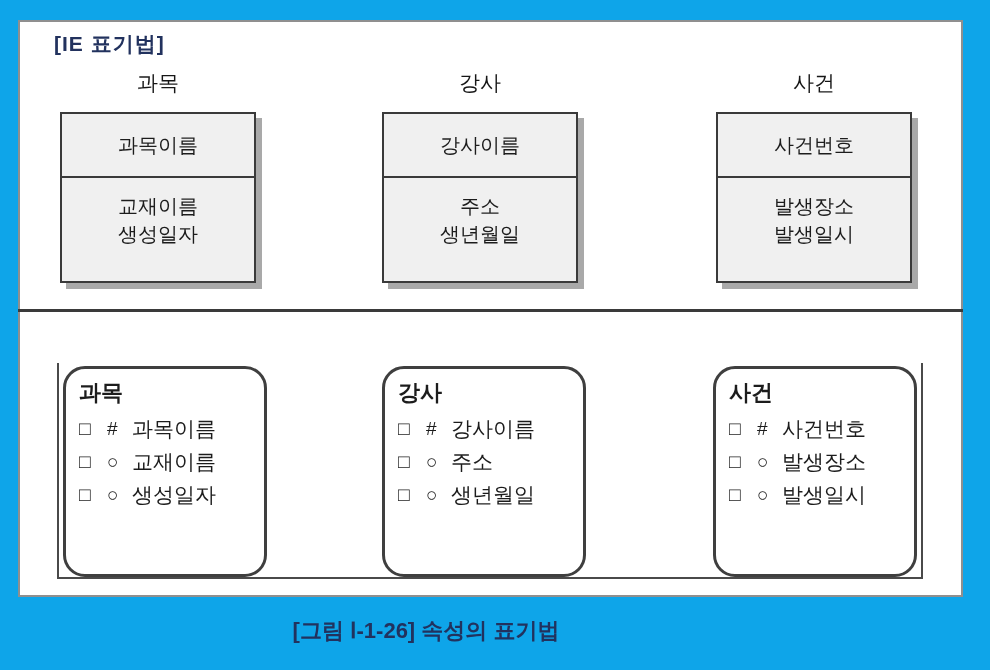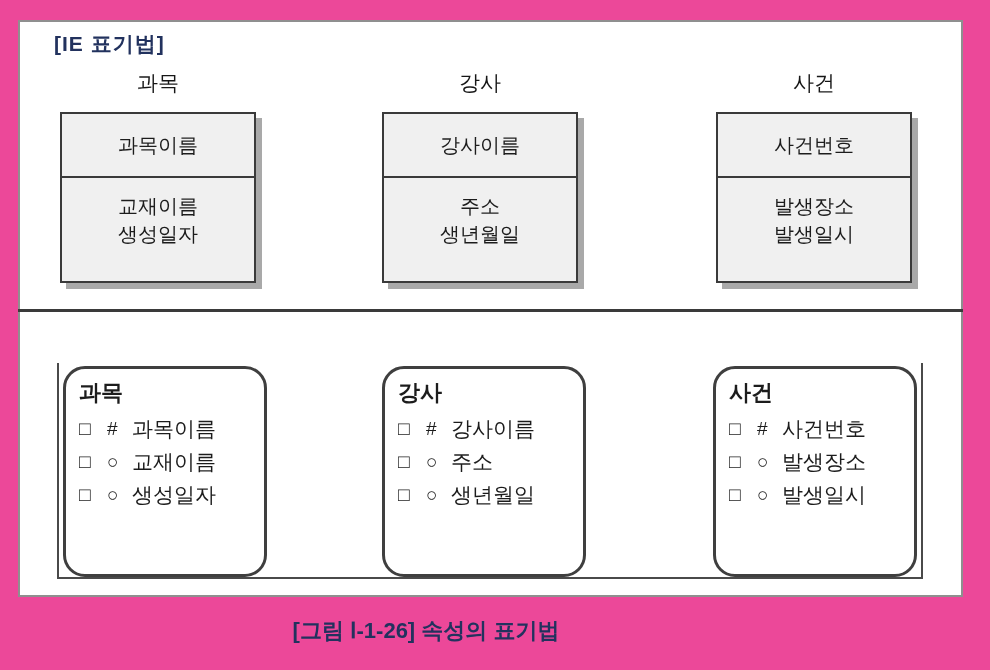--- a/index.html
+++ b/index.html
@@ -1,21 +1,21 @@
 <!DOCTYPE html>
 <html><head>
 <meta charset="utf-8">
 <style>
   * { margin: 0; padding: 0; box-sizing: border-box; }
   html, body { background: #ffffff; }
   .canvas {
     position: relative;
     width: 990px;
     height: 670px;
-    background: #ec4899;
+    background: #0ea5e9;
     font-family: "Liberation Sans", sans-serif;
     color: #1c1c1c;
     overflow: hidden;
   }
   .frame {
     position: absolute;
     left: 18px; top: 20px;
     width: 945px; height: 577px;
     border: 2px solid #8f8f8f;
     background: #ffffff;

